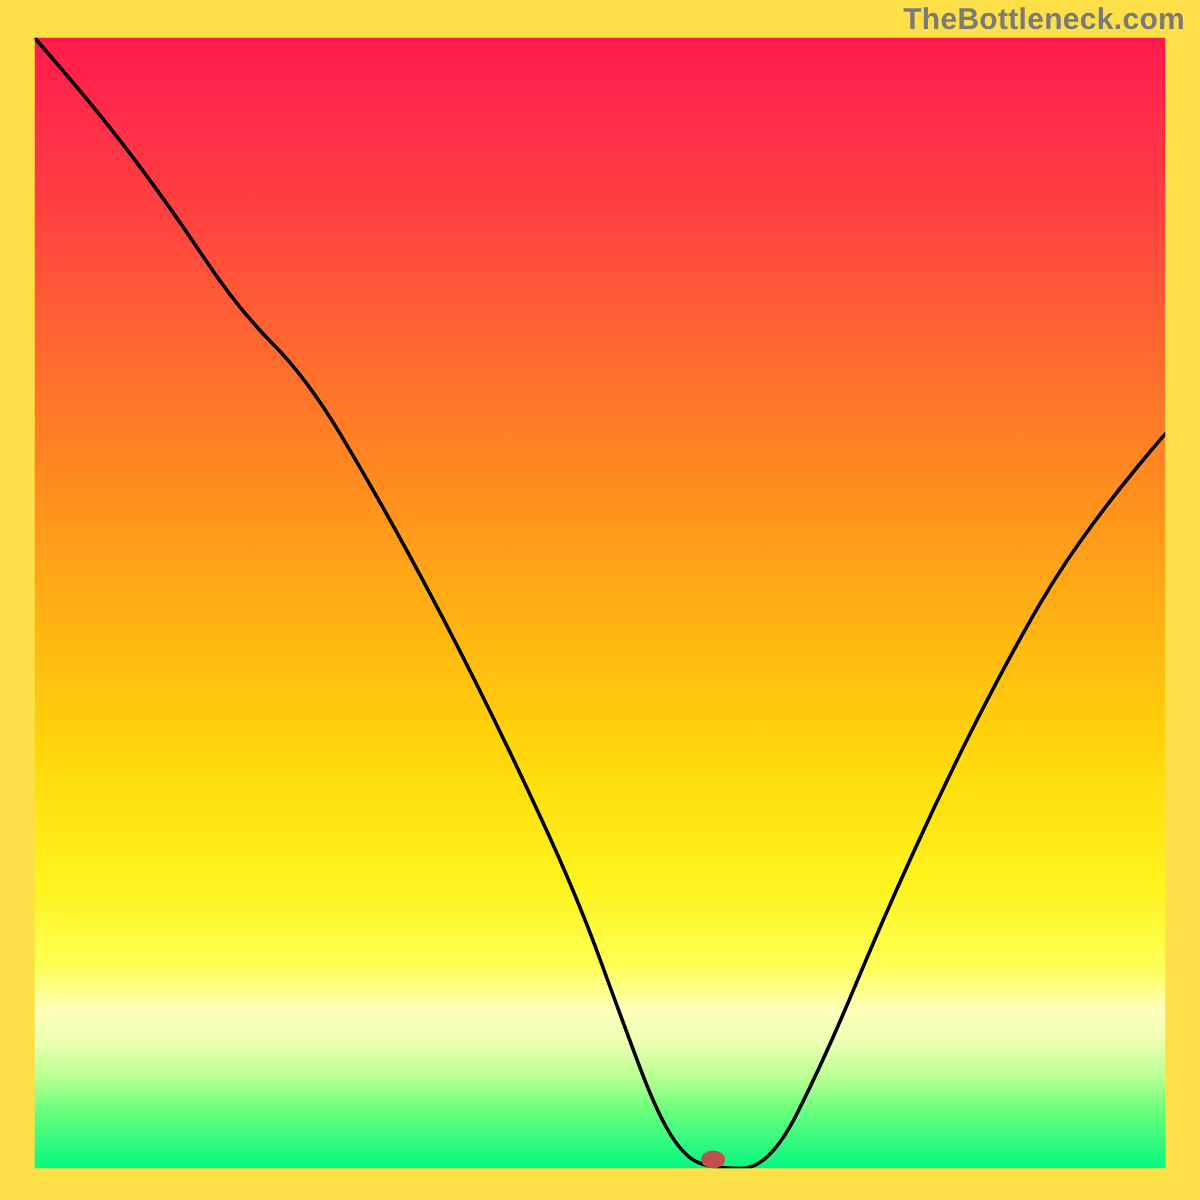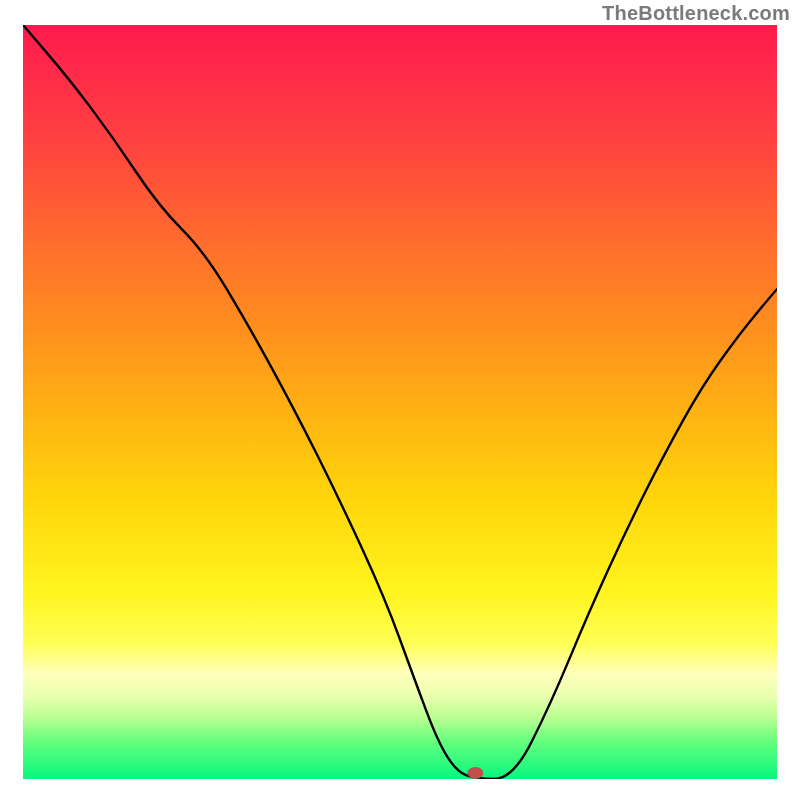--- a/index.html
+++ b/index.html
@@ -8,21 +8,21 @@
     width: 800px;
     height: 800px;
     background: #000;
     overflow: hidden;
     font-family: Arial, Helvetica, sans-serif;
   }
   .outer {
     position: relative;
     width: 800px;
     height: 800px;
-    background: #ffffff;
+    background: #fde047;
   }
   .watermark {
     position: absolute;
     top: 2px;
     right: 10px;
     color: #7a7a7a;
     font-size: 20px;
     font-weight: 600;
     letter-spacing: 0.2px;
     z-index: 5;

